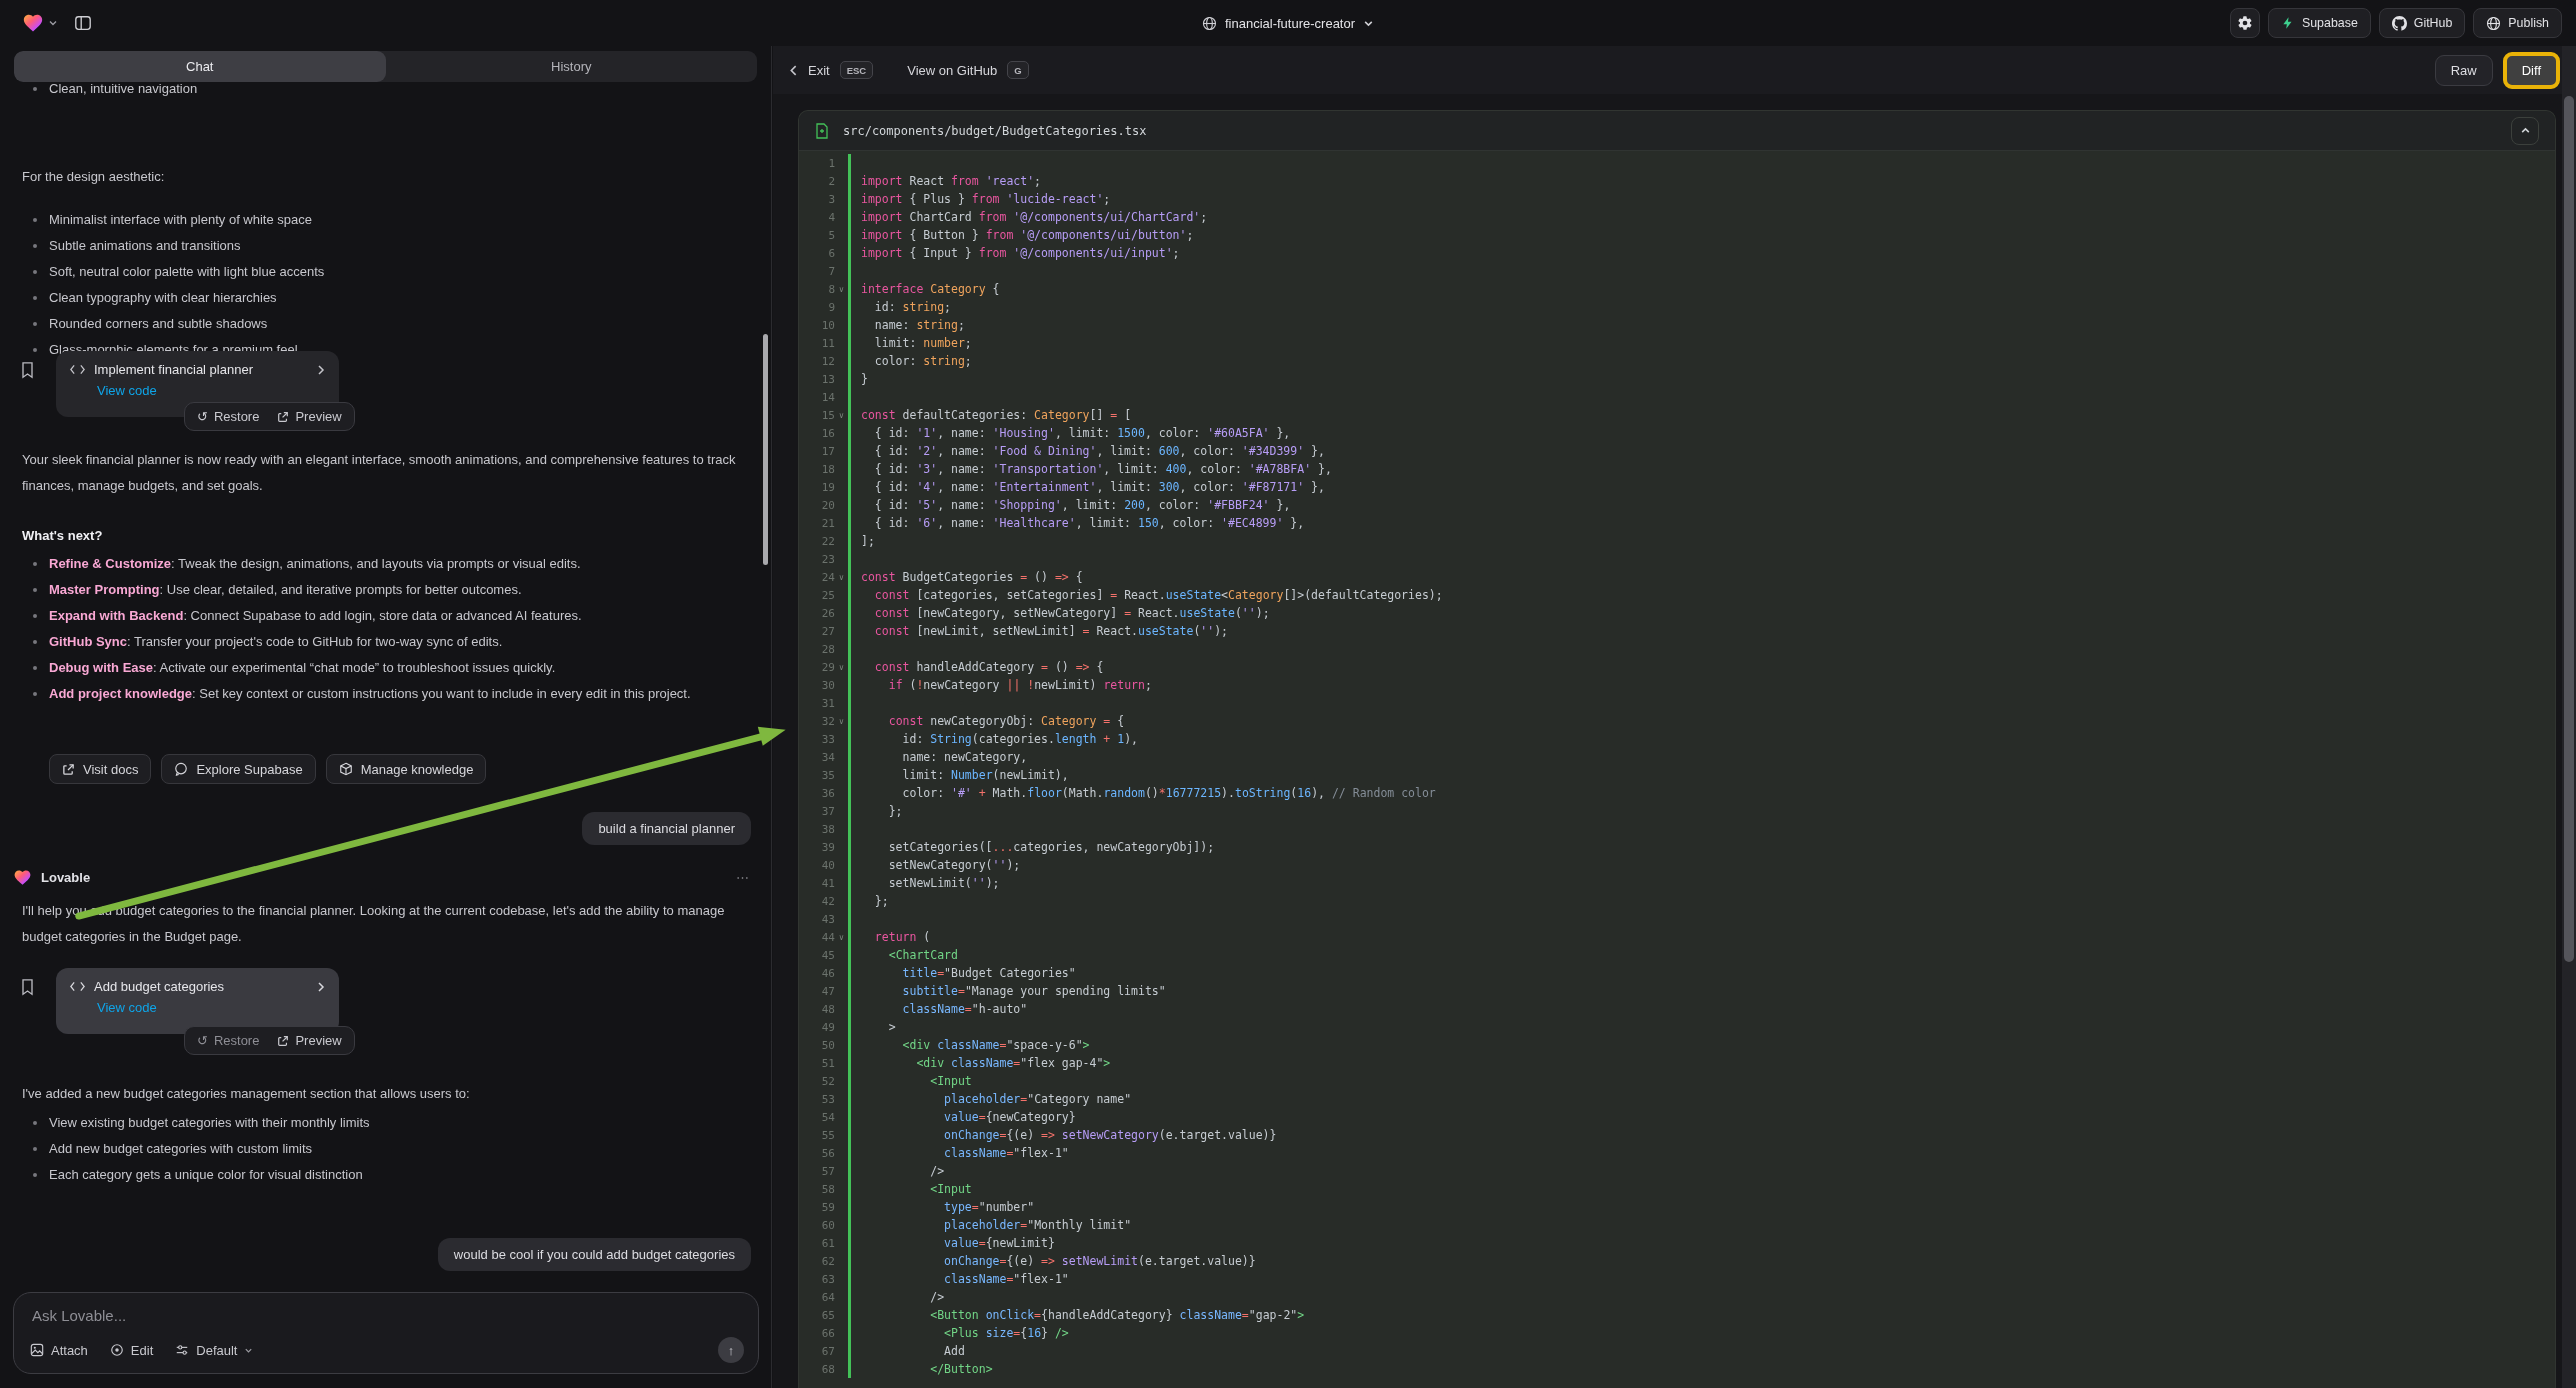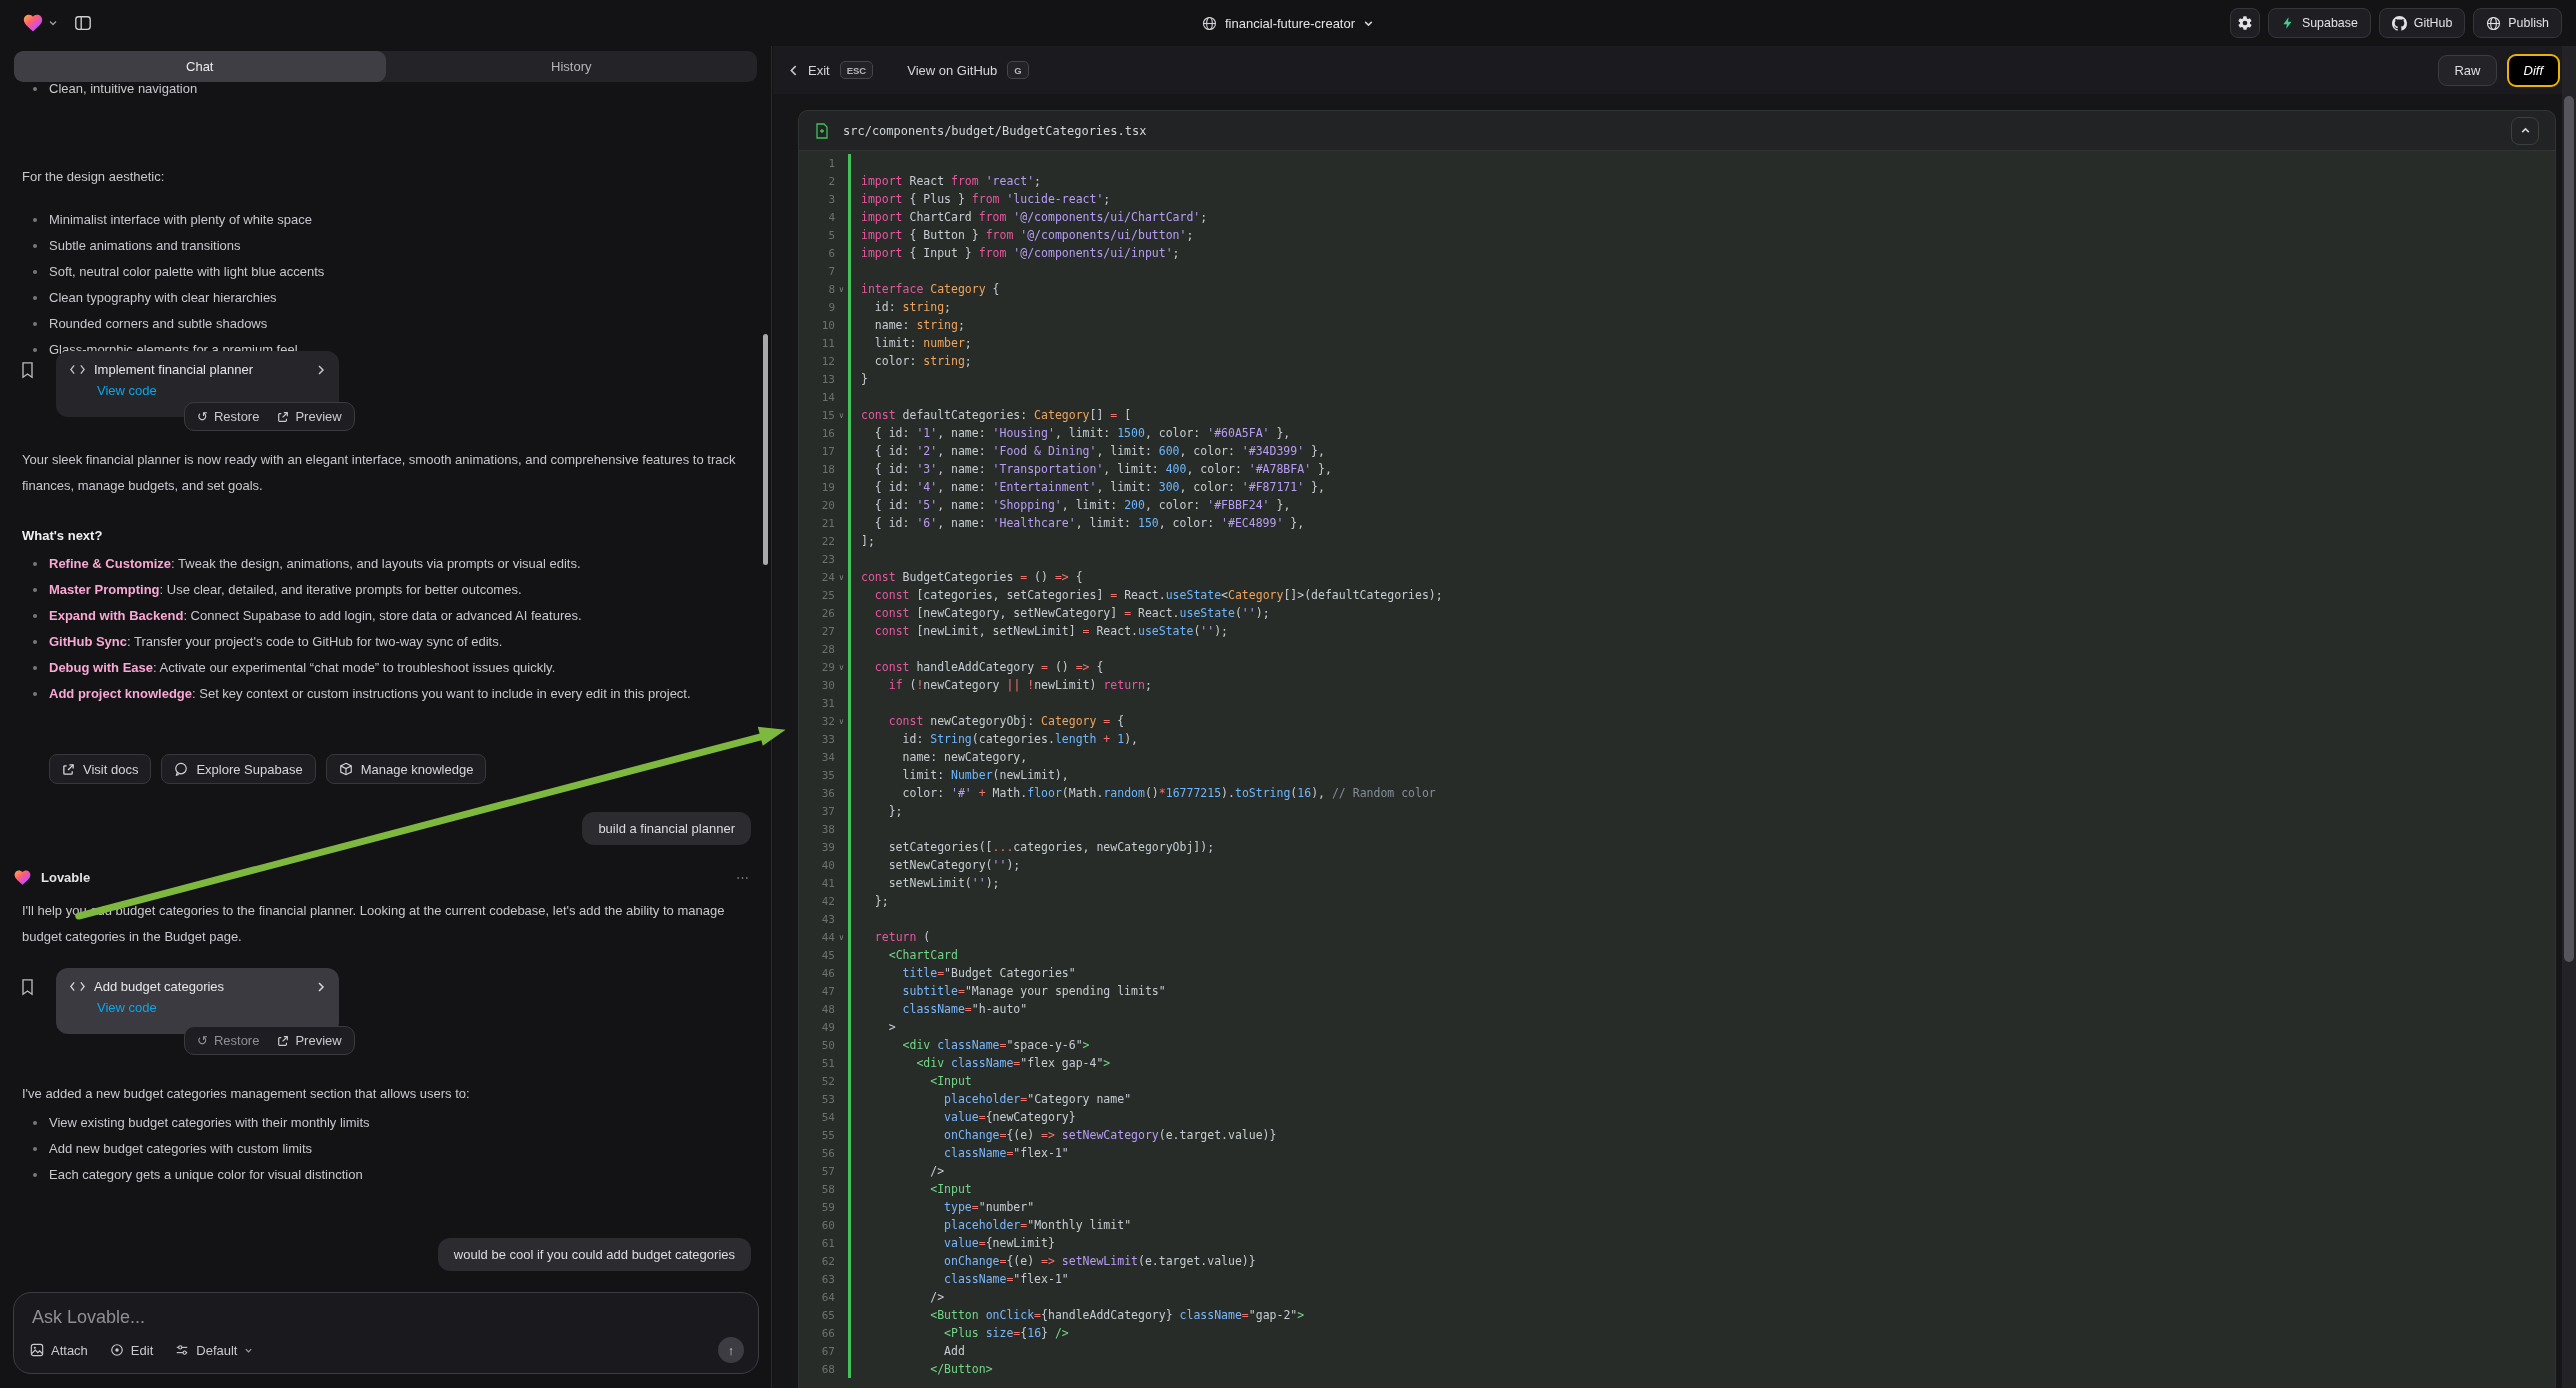--- a/index.html
+++ b/index.html
@@ -43,35 +43,35 @@
 
   .action-row { position:absolute; left:13px; display:flex; gap:10px;margin-left:36px; }
   .chip { height:30px; display:flex; align-items:center; gap:8px; background:#1e1e22; border:1px solid #37373c; border-radius:8px; padding:0 12px; color:#d6d6db; font-size:12.4px; cursor:pointer; }
 
   .bubble { position:absolute; right:20px; background:#2b2b30; border-radius:12px; padding:9px 16px; color:#dcdce1; white-space:nowrap; }
 
   .lov-row { position:absolute; left:13px; right:20px; display:flex; align-items:center; gap:9px; color:#e2e2e7; font-weight:600; }
   .lov-row .dots { margin-left:auto; color:#8b8b91; letter-spacing:2px; font-weight:400; cursor:pointer; }
 
   .composer { position:absolute; left:13px; right:12px; bottom:14px; height:82px; background:#1a1a1e; border:1.5px solid #3c3c42; border-radius:18px; padding:14px 18px; }
-  .composer input { width:100%; background:transparent; border:none; outline:none; color:#cfcfd5; font-size:18px; font-family:"Liberation Sans", sans-serif; }
+  .composer input { width:100%; background:transparent; border:none; outline:none; color:#cfcfd5; font-size:15px; font-family:"Liberation Sans", sans-serif; }
   .composer input::placeholder { color:#8e8e95; }
   .composer-row { position:absolute; left:16px; right:14px; bottom:10px; display:flex; align-items:center; gap:22px; color:#c9c9cf; font-size:12.4px; }
   .comp-btn { display:flex; align-items:center; gap:7px; cursor:pointer; }
   .send-btn { margin-left:auto; width:26px; height:26px; border-radius:50%; background:#3c3c42; color:#cfcfd5; display:flex; align-items:center; justify-content:center; font-size:13px; cursor:pointer; }
 
   .chat-scroll-thumb { position:absolute; right:3px; top:288px; width:5px; height:231px; background:#c4c4c8; opacity:.85; border-radius:3px; }
 
   
   .codeside { position:absolute; left:773px; top:46px; right:0; bottom:0; background:#161619; }
   .code-topbar { position:absolute; left:0; right:0; top:0; height:48px; background:#1b1b1f; display:flex; align-items:center; padding:0 16px; gap:10px; color:#d6d6db; font-size:13px; }
   .key-badge { border:1px solid #44444a; background:#232327; border-radius:5px; font-size:9.5px; padding:2.5px 6px; color:#b6b6bc; font-weight:700; }
   .seg-btn { padding:7px 15px; border-radius:9px; font-size:13px; cursor:pointer; }
   .seg-raw { background:#232328; border:1px solid #3b3b41; color:#dedee3; }
-  .seg-diff { background:#000000; color:#fff; border:2px solid #eab308;font-style:italic; }
+  .seg-diff { background:#404040; color:#fff; border:4px solid #eab308; }
   .tb-spacer { flex:1; }
 
   .surface { position:absolute; left:0; right:0; top:48px; bottom:0; background:#161619; }
   .filecard { position:absolute; left:25px; right:20px; top:16px; bottom:0; background:#282c28; border:1px solid #313531; border-bottom:none; border-radius:10px 10px 0 0; overflow:hidden; }
   .filehead { height:40px; background:#212324; border-bottom:1px solid #303432; display:flex; align-items:center; padding:0 16px; gap:14px; }
   .filepath { font-family:"DejaVu Sans Mono", monospace; font-size:12px; color:#d2d6da; }
   .collapse-btn { margin-left:auto; width:28px; height:28px; border:1px solid #3c403c; border-radius:8px; display:flex; align-items:center; justify-content:center; color:#cfd3d7; cursor:pointer; }
 
   .codearea { position:absolute; left:0; right:0; top:40px; bottom:0; background:#282c28; padding-top:3px; overflow:hidden; }
   .code-row { display:flex; height:18px; align-items:center; }

